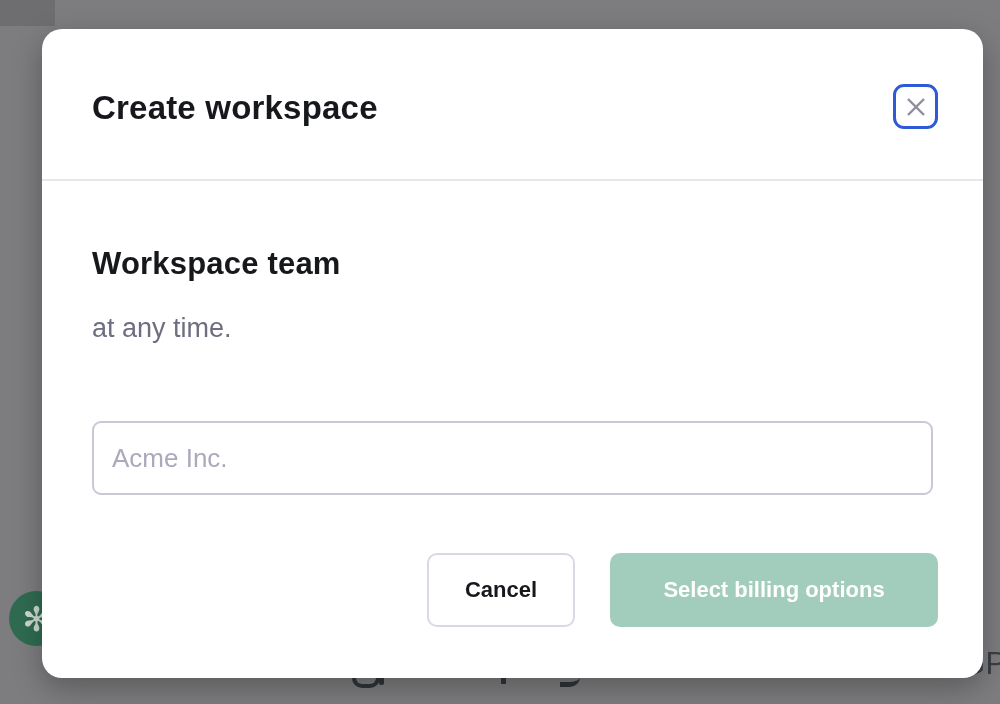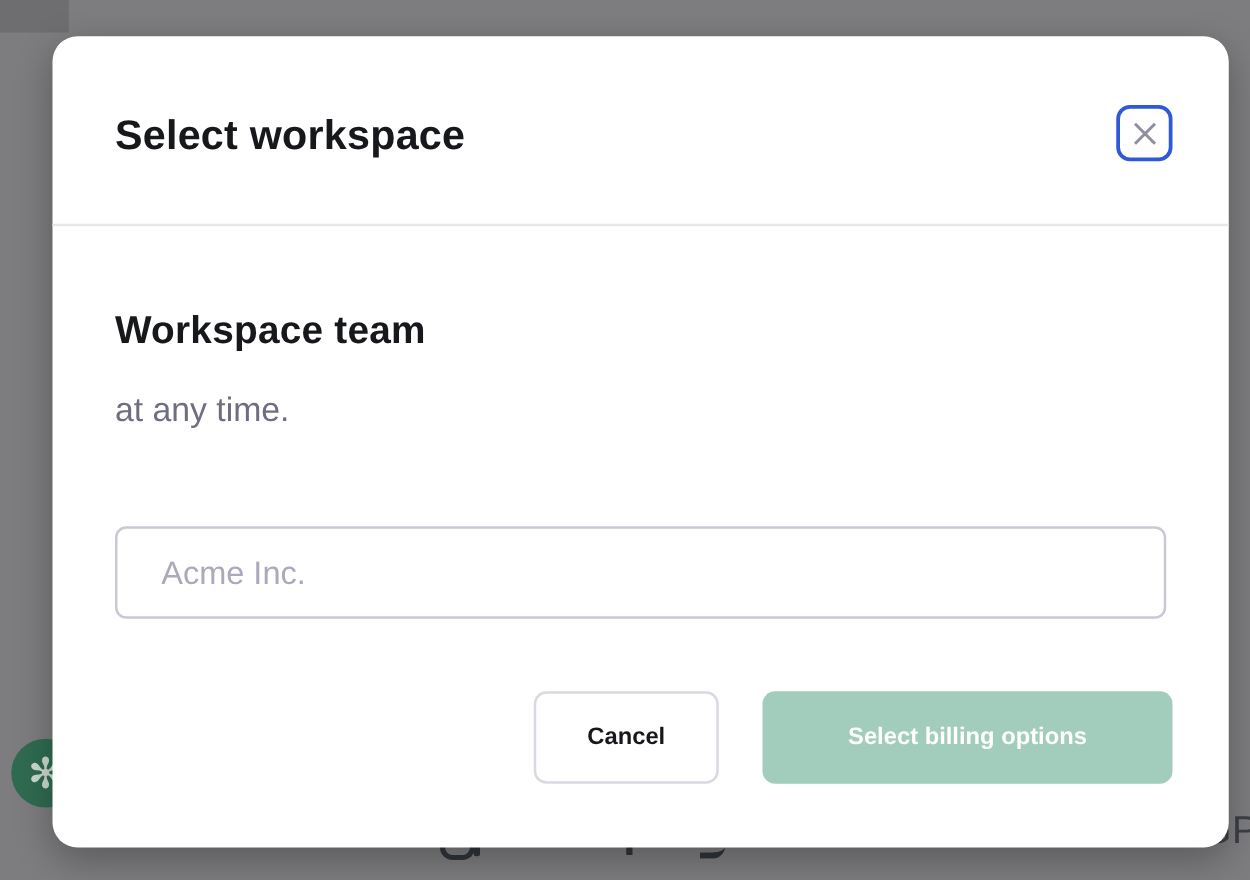--- a/index.html
+++ b/index.html
@@ -61,28 +61,28 @@
     position:absolute;left:50px;top:217px;
     font-size:31px;font-weight:700;color:#17181c;letter-spacing:0.2px;
   }
   .section-desc{
     position:absolute;left:50px;top:278px;width:860px;
     font-size:27px;line-height:42px;color:#6e6e80;
   }
   .name-input{
     position:absolute;left:50px;top:392px;width:841px;height:74px;
     box-sizing:border-box;border:2px solid #c9c9d6;border-radius:9px;
-    padding:0 35px;font-size:26px;color:#353740;
+    padding:0 18px;font-size:26px;color:#353740;
     font-family:"Liberation Sans","DejaVu Sans",sans-serif;
     outline:none;background:#fff;
   }
   .name-input::placeholder{color:#aaaabc;opacity:1;}
   .btn{
     position:absolute;top:524px;height:74px;border-radius:10px;
-    font-size:19px;font-weight:700;cursor:pointer;box-sizing:border-box;
+    font-size:22px;font-weight:700;cursor:pointer;box-sizing:border-box;
     font-family:"Liberation Sans","DejaVu Sans",sans-serif;
   }
   .btn-cancel{
     left:385px;width:148px;background:#ffffff;color:#17181c;
     border:2px solid #d9d9e3;
   }
   .btn-submit{
     left:568px;width:328px;background:#a2cdbc;color:#ffffff;border:none;
   }
 </style>
@@ -94,21 +94,21 @@
   <div class="bg-logo">✻</div>
   <div class="bg-frag bg-frag-u"></div>
   <div class="bg-frag bg-frag-comma"></div>
   <div class="bg-frag bg-frag-stem"></div>
   <div class="bg-frag bg-frag-curve"></div>
   <div class="bg-partial-text">GP</div>
 </div>
 
 <div class="modal">
 
-  <div class="modal-title">Select workspace</div>
+  <div class="modal-title">Create workspace</div>
 
   <button class="close-btn" aria-label="Close">
     <span>
       <svg width="24" height="24" viewBox="0 0 24 24">
         <line x1="4" y1="4" x2="20" y2="20" stroke="#8e8ea0" stroke-width="2.4"></line>
         <line x1="20" y1="4" x2="4" y2="20" stroke="#8e8ea0" stroke-width="2.4"></line>
       </svg>
     </span>
   </button>
 

